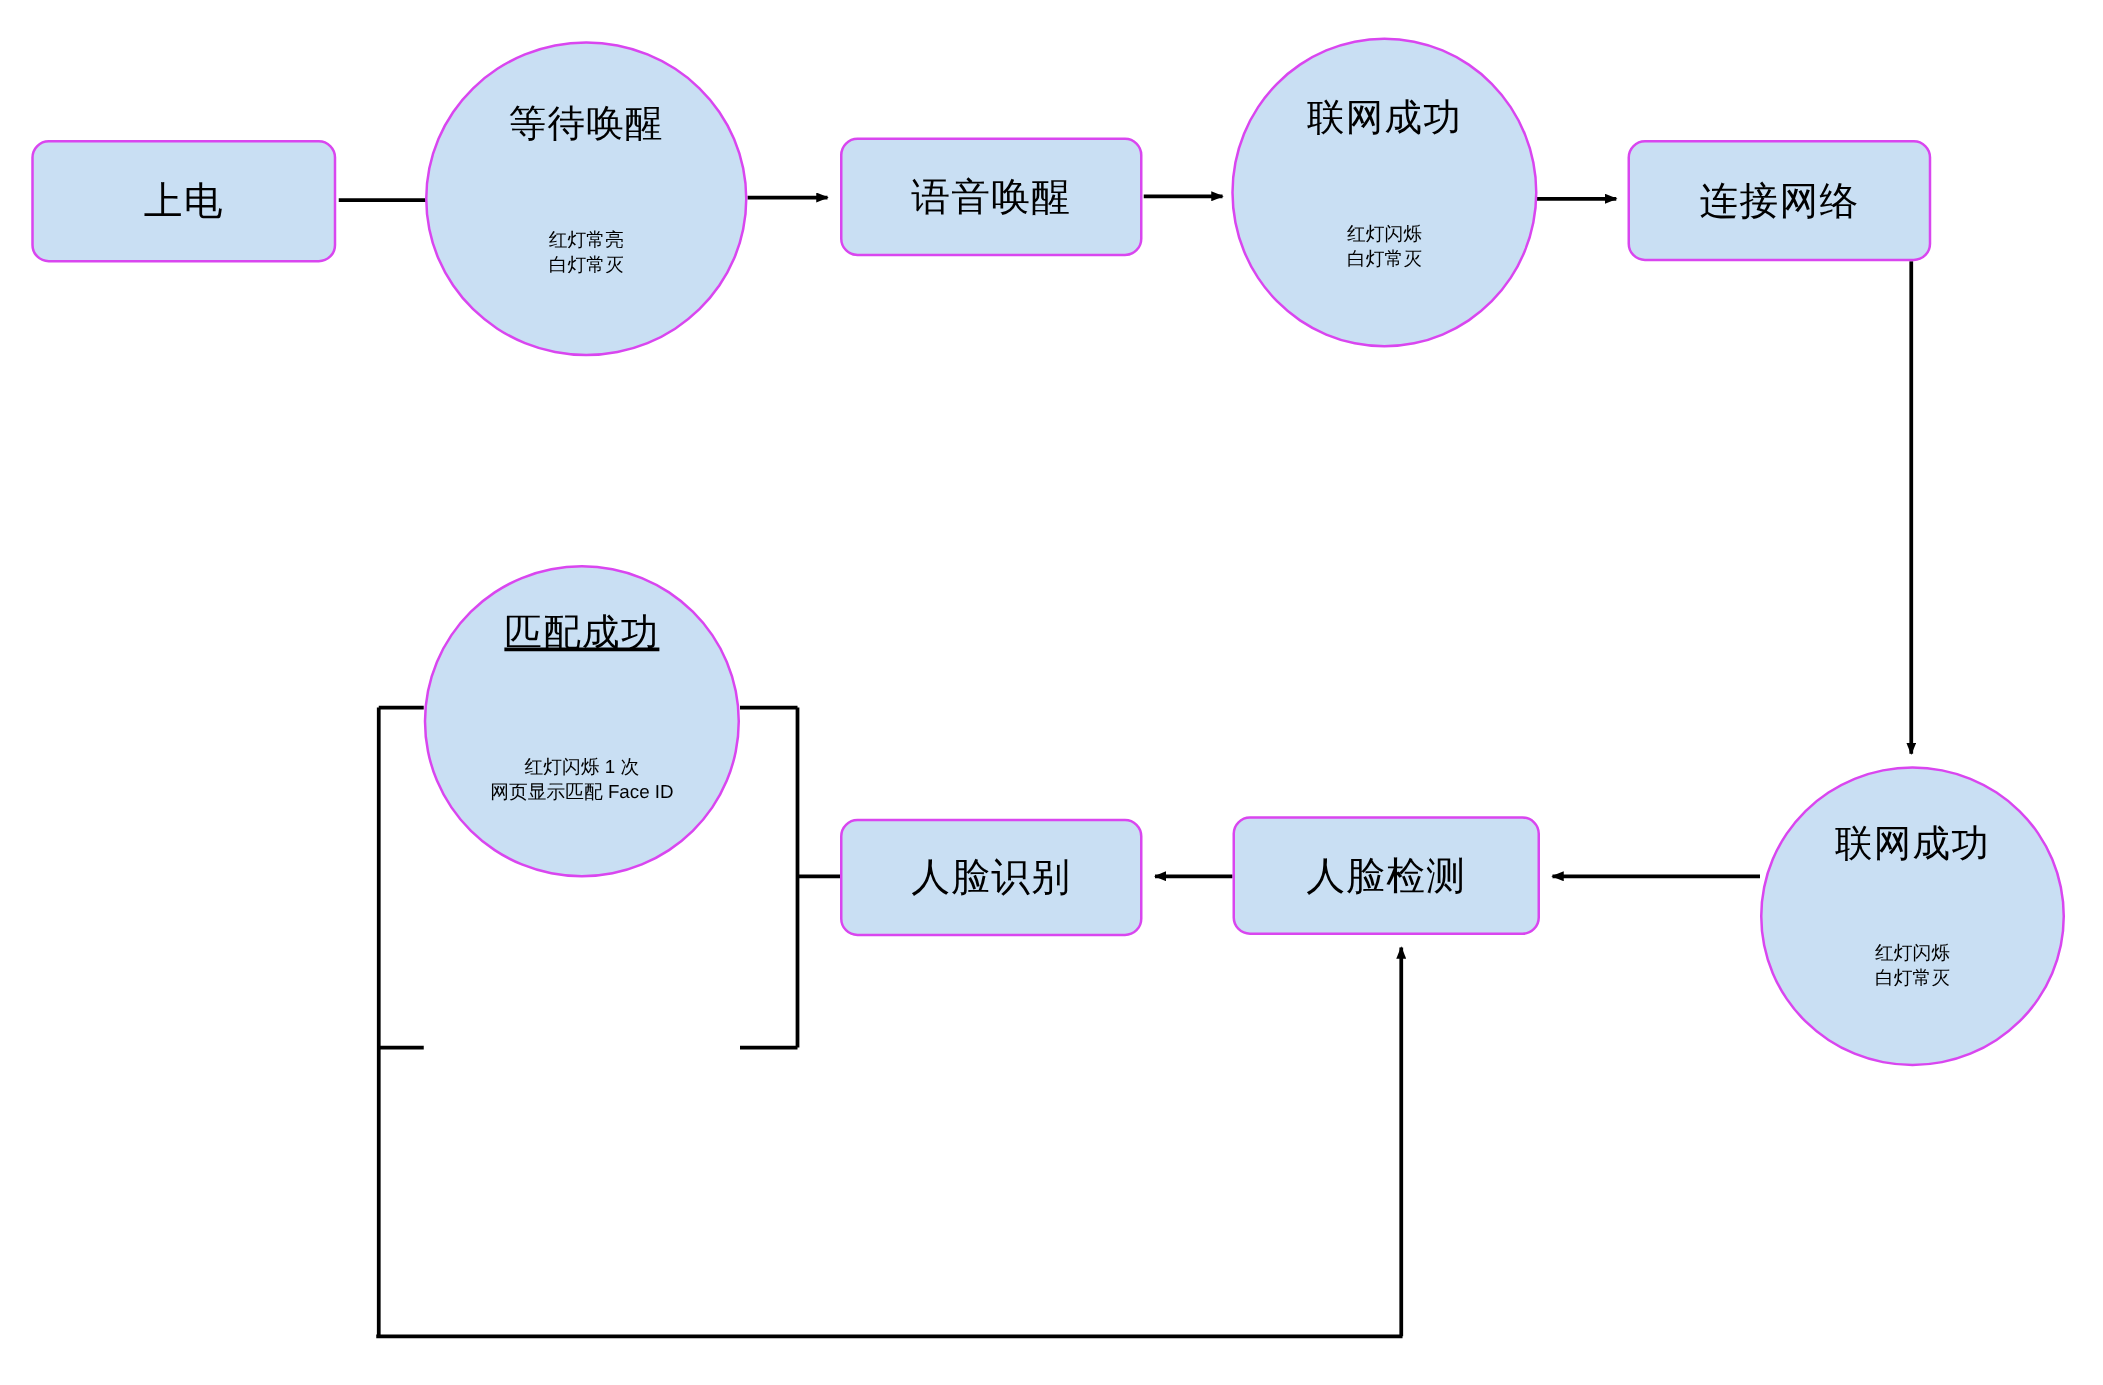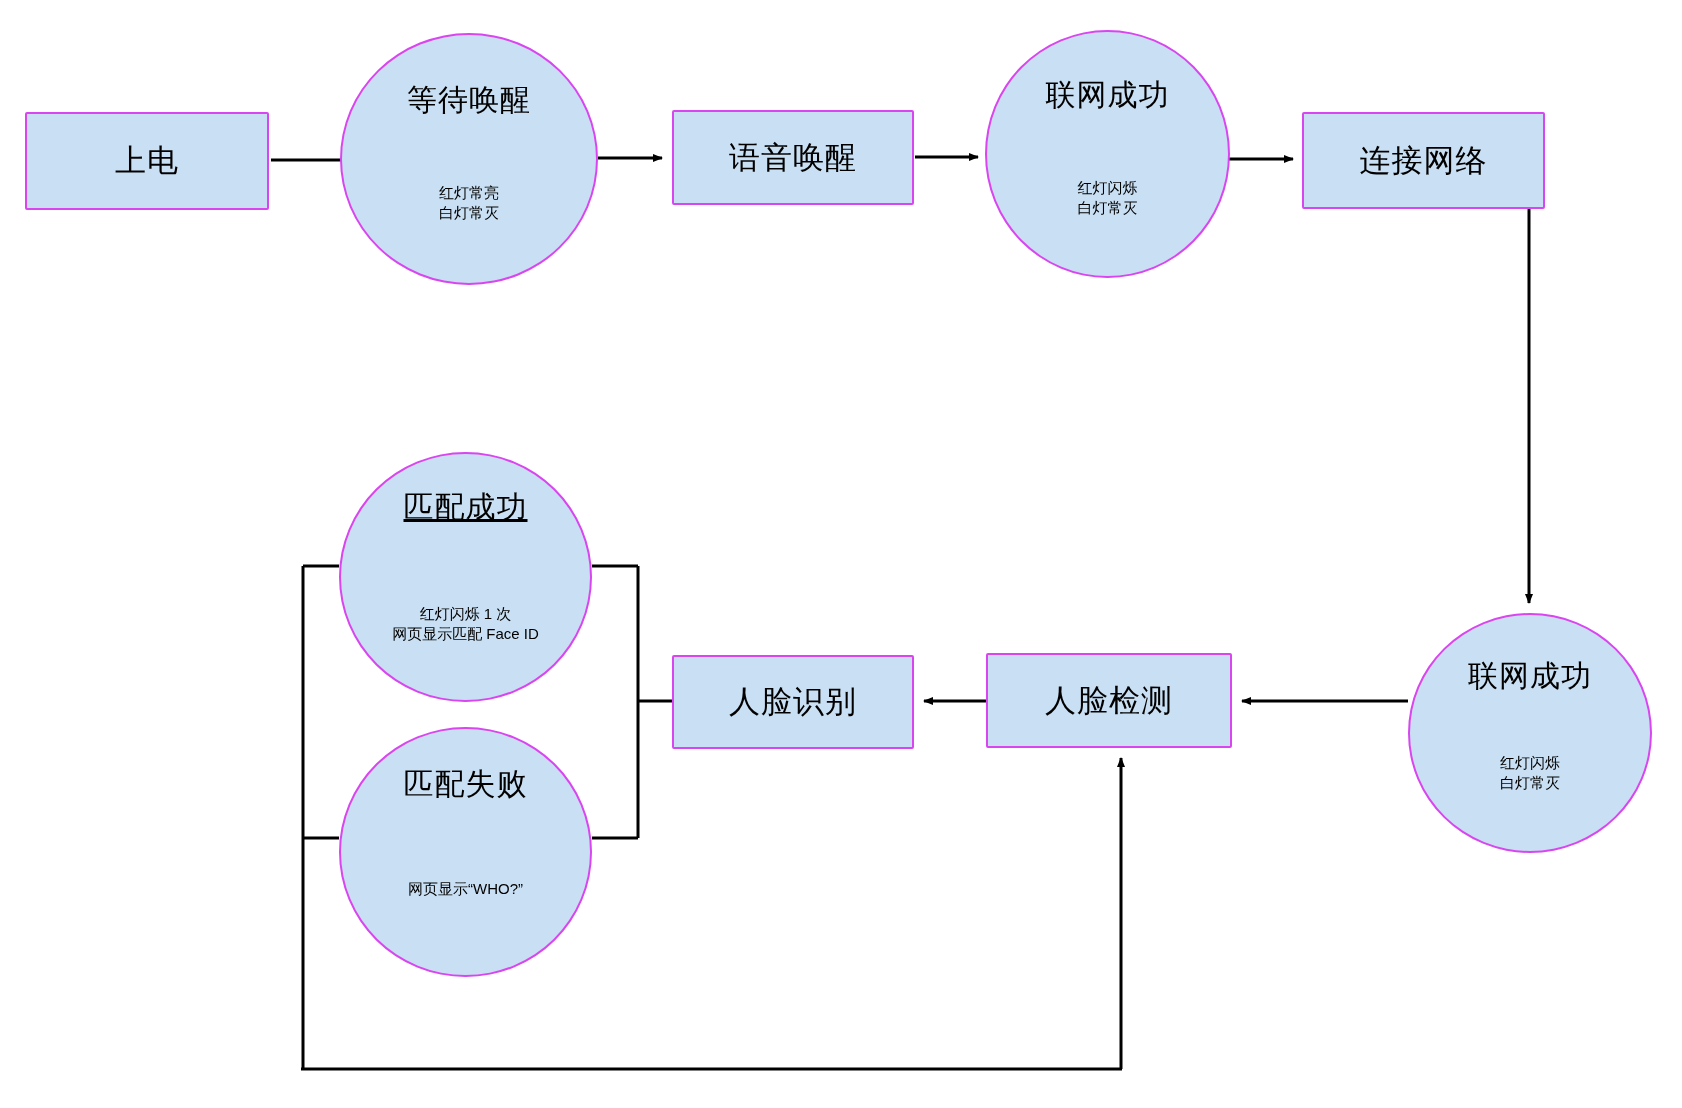--- a/index.html
+++ b/index.html
@@ -30,21 +30,21 @@
     box-sizing: border-box;
     background: #c9dff3;
     border: 2px solid #d946ef;
     display: flex;
     flex-direction: column;
     align-items: center;
     justify-content: center;
     color: #000000;
   }
   .node.rect {
-    border-radius: 2px;
+    border-radius: 14px;
   }
   .node.circle {
     border-radius: 50%;
   }
   .node-title {
     font-size: 31px;
     line-height: 1.15;
     letter-spacing: 1px;
     white-space: nowrap;
   }
@@ -162,18 +162,14 @@
   <div class="node rect" style="left:986px; top:653px; width:246px; height:95px;">
     <div class="node-title">人脸检测</div>
   </div>
 
   <div class="node circle" style="left:339px; top:452px; width:253px; height:250px;">
     <div class="circle-inner node-title" style="top:36px;text-decoration:underline;">匹配成功</div>
     <div class="circle-inner node-sub" style="top:150px; font-size:15px;">红灯闪烁 1 次
 网页显示匹配 Face ID</div>
   </div>
 
-  <div class="node circle" style="left:339px; top:727px; width:253px; height:250px;">
-    <div class="circle-inner node-title" style="top:38px;">匹配失败</div>
-    <div class="circle-inner node-sub" style="top:150px; font-size:15px;">网页显示“WHO?”</div>
-  </div>
 
 </div>
 
 </body></html>

